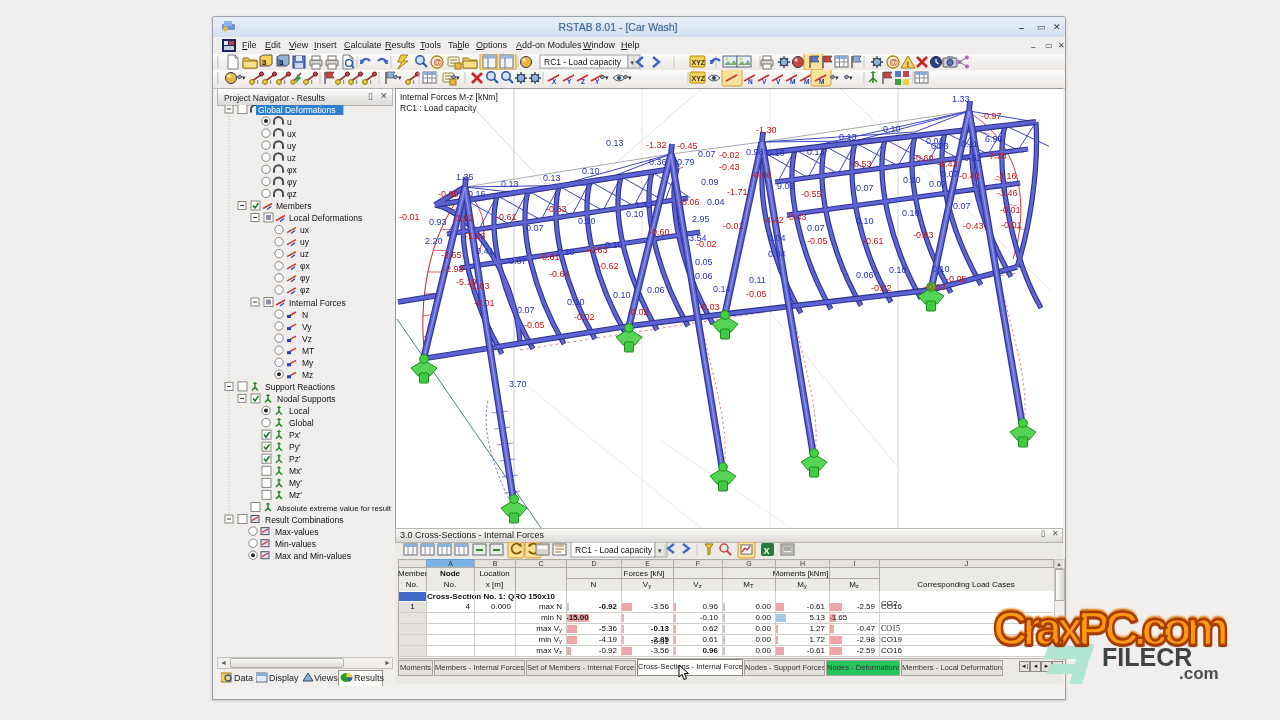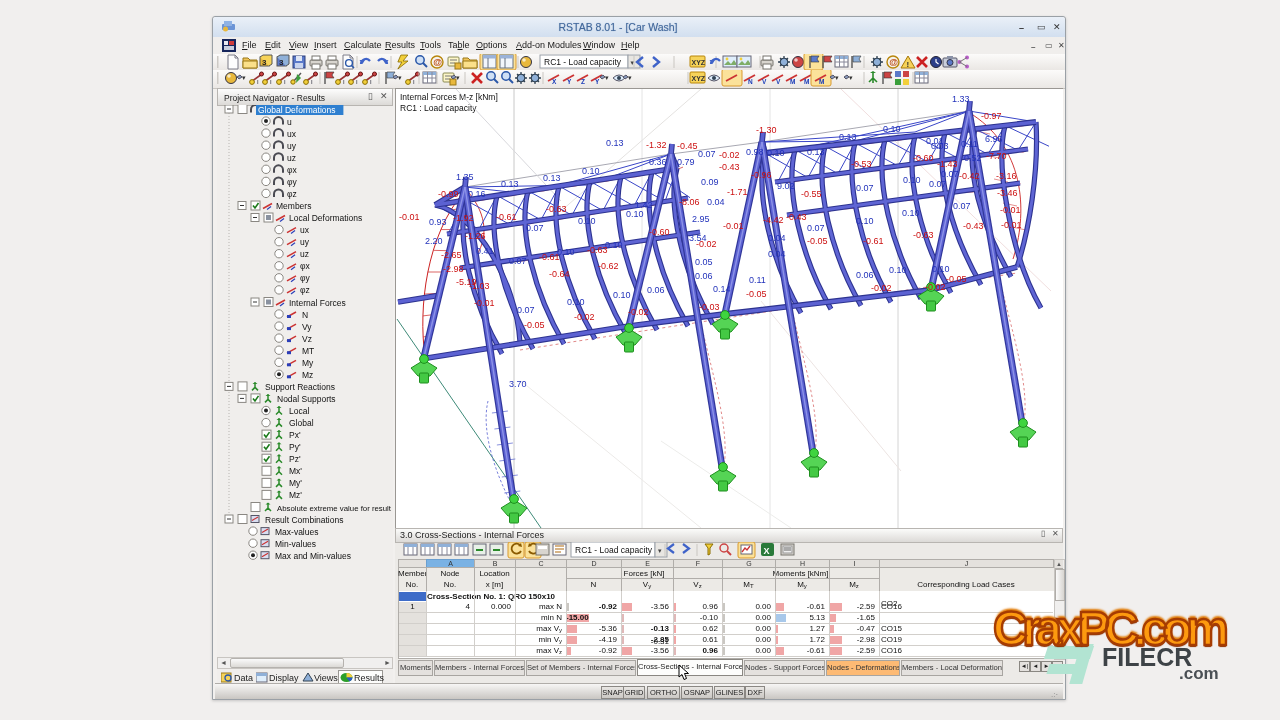--- a/index.html
+++ b/index.html
@@ -1150,21 +1150,21 @@
         <div class="abs" style="left:168px;top:0;width:54px;height:7px;background:#e4e1dd;border:0.5px solid #b0ada9;text-align:center;font-size:7px;line-height:7px;color:#333;">D</div>
         <div class="abs" style="left:223px;top:0;width:51px;height:7px;background:#e4e1dd;border:0.5px solid #b0ada9;text-align:center;font-size:7px;line-height:7px;color:#333;">E</div>
         <div class="abs" style="left:275px;top:0;width:48px;height:7px;background:#e4e1dd;border:0.5px solid #b0ada9;text-align:center;font-size:7px;line-height:7px;color:#333;">F</div>
         <div class="abs" style="left:324px;top:0;width:52px;height:7px;background:#e4e1dd;border:0.5px solid #b0ada9;text-align:center;font-size:7px;line-height:7px;color:#333;">G</div>
         <div class="abs" style="left:377px;top:0;width:53px;height:7px;background:#e4e1dd;border:0.5px solid #b0ada9;text-align:center;font-size:7px;line-height:7px;color:#333;">H</div>
         <div class="abs" style="left:431px;top:0;width:49px;height:7px;background:#e4e1dd;border:0.5px solid #b0ada9;text-align:center;font-size:7px;line-height:7px;color:#333;">I</div>
         <div class="abs" style="left:481px;top:0;width:173px;height:7px;background:#e4e1dd;border:0.5px solid #b0ada9;text-align:center;font-size:7px;line-height:7px;color:#333;">J</div>
         <div class="abs" style="left:0;top:8px;width:655px;height:24px;background:#eceae6;border:1px solid #b0ada9;"></div>
         <div class="abs" style="left:0px;top:9px;width:28px;height:11px;text-align:center;font-size:8px;line-height:11px;overflow:hidden;">Member</div>
         <div class="abs" style="left:0px;top:20px;width:28px;height:11px;text-align:center;font-size:8px;line-height:11px;overflow:hidden;">No.</div>
-        <div class="abs" style="left:28px;top:9px;width:48px;height:11px;text-align:center;font-size:8px;line-height:11px;overflow:hidden;">Node</div>
+        <div class="abs" style="left:28px;top:9px;width:48px;height:11px;text-align:center;font-size:8px;line-height:11px;overflow:hidden;font-weight:bold;">Node</div>
         <div class="abs" style="left:28px;top:20px;width:48px;height:11px;text-align:center;font-size:8px;line-height:11px;overflow:hidden;">No.</div>
         <div class="abs" style="left:76px;top:9px;width:41px;height:11px;text-align:center;font-size:8px;line-height:11px;overflow:hidden;">Location</div>
         <div class="abs" style="left:76px;top:20px;width:41px;height:11px;text-align:center;font-size:8px;line-height:11px;overflow:hidden;">x [m]</div>
         <div class="abs" style="left:168px;top:9px;width:156px;height:11px;text-align:center;font-size:8px;line-height:11px;overflow:hidden;">Forces [kN]</div>
         <div class="abs" style="left:324px;top:9px;width:157px;height:11px;text-align:center;font-size:8px;line-height:11px;overflow:hidden;">Moments [kNm]</div>
         <div class="abs" style="left:168px;top:20px;width:55px;height:11px;text-align:center;font-size:8px;line-height:11px;overflow:hidden;">N</div>
         <div class="abs" style="left:223px;top:20px;width:52px;height:11px;text-align:center;font-size:8px;line-height:11px;overflow:hidden;">V<span style="font-size:6px;vertical-align:-1px;">y</span></div>
         <div class="abs" style="left:275px;top:20px;width:49px;height:11px;text-align:center;font-size:8px;line-height:11px;overflow:hidden;">V<span style="font-size:6px;vertical-align:-1px;">z</span></div>
         <div class="abs" style="left:324px;top:20px;width:53px;height:11px;text-align:center;font-size:8px;line-height:11px;overflow:hidden;">M<span style="font-size:6px;vertical-align:-1px;">T</span></div>
         <div class="abs" style="left:377px;top:20px;width:54px;height:11px;text-align:center;font-size:8px;line-height:11px;overflow:hidden;">M<span style="font-size:6px;vertical-align:-1px;">y</span></div>
@@ -1215,40 +1215,40 @@
         <div class="abs" style="left:168px;top:54px;width:51px;height:10px;text-align:left;line-height:10px;font-weight:bold;">-15.00</div>
         <div class="abs" style="left:224px;top:55px;width:1.5px;height:8px;background:#e0b8b8;"></div>
         <div class="abs" style="left:223px;top:54px;width:48px;height:10px;text-align:right;line-height:10px;font-weight:normal;margin-top:24px;">-0.31</div>
         <div class="abs" style="left:276px;top:55px;width:1.5px;height:8px;background:#e0b8b8;"></div>
         <div class="abs" style="left:275px;top:54px;width:45px;height:10px;text-align:right;line-height:10px;font-weight:normal;">-0.10</div>
         <div class="abs" style="left:325px;top:55px;width:1.5px;height:8px;background:#cac7c2;"></div>
         <div class="abs" style="left:324px;top:54px;width:49px;height:10px;text-align:right;line-height:10px;font-weight:normal;">0.00</div>
         <div class="abs" style="left:378px;top:55px;width:10px;height:8px;background:#a8c8ea;"></div>
         <div class="abs" style="left:377px;top:54px;width:50px;height:10px;text-align:right;line-height:10px;font-weight:normal;">5.13</div>
         <div class="abs" style="left:432px;top:55px;width:6px;height:8px;background:#f0a6a6;"></div>
-        <div class="abs" style="left:431px;top:54px;width:46px;height:10px;text-align:right;line-height:10px;font-weight:normal;">-1.65</div>
+        <div class="abs" style="left:431px;top:54px;width:46px;height:10px;text-align:left;line-height:10px;font-weight:normal;">-1.65</div>
         <div class="abs" style="left:483px;top:40px;height:10px;line-height:10px;">CO2</div>
         <div class="abs" style="left:1px;top:64px;width:654px;height:1px;background:#d2cfcb;"></div>
         <div class="abs" style="left:1px;top:65px;width:27px;height:10px;background:#e4e1dd;border-bottom:1px solid #c5c2be;text-align:center;line-height:10px;"></div>
         <div class="abs" style="left:28px;top:65px;width:44px;height:10px;text-align:right;line-height:10px;"></div>
         <div class="abs" style="left:76px;top:65px;width:37px;height:10px;text-align:right;line-height:10px;"></div>
         <div class="abs" style="left:117px;top:65px;width:47px;height:10px;text-align:right;line-height:10px;">max V<span style="font-size:6px;vertical-align:-1px">y</span></div>
         <div class="abs" style="left:169px;top:66px;width:10px;height:8px;background:#f0a6a6;"></div>
         <div class="abs" style="left:168px;top:65px;width:51px;height:10px;text-align:right;line-height:10px;font-weight:normal;">-5.36</div>
         <div class="abs" style="left:224px;top:66px;width:1.5px;height:8px;background:#e0b8b8;"></div>
         <div class="abs" style="left:223px;top:65px;width:48px;height:10px;text-align:right;line-height:10px;font-weight:bold;">-0.13</div>
         <div class="abs" style="left:276px;top:66px;width:2px;height:8px;background:#f0a6a6;"></div>
         <div class="abs" style="left:275px;top:65px;width:45px;height:10px;text-align:right;line-height:10px;font-weight:normal;">0.62</div>
         <div class="abs" style="left:325px;top:66px;width:1.5px;height:8px;background:#cac7c2;"></div>
         <div class="abs" style="left:324px;top:65px;width:49px;height:10px;text-align:right;line-height:10px;font-weight:normal;">0.00</div>
         <div class="abs" style="left:378px;top:66px;width:2px;height:8px;background:#f0a6a6;"></div>
         <div class="abs" style="left:377px;top:65px;width:50px;height:10px;text-align:right;line-height:10px;font-weight:normal;">1.27</div>
         <div class="abs" style="left:432px;top:66px;width:4px;height:8px;background:#f0a6a6;"></div>
         <div class="abs" style="left:431px;top:65px;width:46px;height:10px;text-align:right;line-height:10px;font-weight:normal;">-0.47</div>
-        <div class="abs" style="left:483px;top:65px;height:10px;line-height:10px;">CO15</div>
+        <div class="abs" style="left:483px;top:65px;height:10px;line-height:10px;font-family:Liberation Serif, serif;">CO15</div>
         <div class="abs" style="left:1px;top:75px;width:654px;height:1px;background:#d2cfcb;"></div>
         <div class="abs" style="left:1px;top:76px;width:27px;height:10px;background:#e4e1dd;border-bottom:1px solid #c5c2be;text-align:center;line-height:10px;"></div>
         <div class="abs" style="left:28px;top:76px;width:44px;height:10px;text-align:right;line-height:10px;"></div>
         <div class="abs" style="left:76px;top:76px;width:37px;height:10px;text-align:right;line-height:10px;"></div>
         <div class="abs" style="left:117px;top:76px;width:47px;height:10px;text-align:right;line-height:10px;">min V<span style="font-size:6px;vertical-align:-1px">y</span></div>
         <div class="abs" style="left:169px;top:77px;width:10px;height:8px;background:#f0a6a6;"></div>
         <div class="abs" style="left:168px;top:76px;width:51px;height:10px;text-align:right;line-height:10px;font-weight:normal;">-4.19</div>
         <div class="abs" style="left:224px;top:77px;width:1.5px;height:8px;background:#e0b8b8;"></div>
         <div class="abs" style="left:223px;top:76px;width:48px;height:10px;text-align:right;line-height:10px;font-weight:bold;">-2.85</div>
         <div class="abs" style="left:276px;top:77px;width:2px;height:8px;background:#f0a6a6;"></div>
@@ -1297,36 +1297,27 @@
       </div>
       <svg class="abs" style="left:283px;top:136px;z-index:60" width="12" height="17">
         <path d="M1 1 L1 13 L4 10.5 L6 15.5 L8.5 14.5 L6.5 9.5 L10.5 9.5 Z" fill="#ffffff" stroke="#000" stroke-width="1"></path>
       </svg>
       <div class="abs" style="left:0;top:131px;width:666px;height:14px;font-size:8.5px;color:#222;">
         <div class="abs" style="left:3px;top:1px;width:33px;height:12px;background:#e4e1de;border:1px solid #a8a5a1;text-align:center;overflow:hidden;white-space:nowrap;font-size:7.6px;padding-top:1.5px;color:#333;">Moments</div>
         <div class="abs" style="left:39px;top:1px;width:89px;height:12px;background:#e4e1de;border:1px solid #a8a5a1;text-align:center;overflow:hidden;white-space:nowrap;font-size:7.6px;padding-top:1.5px;color:#333;">Members - Internal Forces</div>
         <div class="abs" style="left:131px;top:1px;width:108px;height:12px;background:#e4e1de;border:1px solid #a8a5a1;text-align:center;overflow:hidden;white-space:nowrap;font-size:7.6px;padding-top:1.5px;color:#333;">Set of Members - Internal Forces</div>
         <div class="abs" style="left:242px;top:0;width:104px;height:13px;background:#fdfdfc;border:1px solid #8a8782;border-top:1px solid #8a8782;text-align:center;overflow:hidden;white-space:nowrap;font-size:7.6px;padding-top:1.5px;">Cross-Sections - Internal Forces</div>
         <div class="abs" style="left:349px;top:1px;width:79px;height:12px;background:#e4e1de;border:1px solid #a8a5a1;text-align:center;overflow:hidden;white-space:nowrap;font-size:7.6px;padding-top:1.5px;color:#333;">Nodes - Support Forces</div>
-        <div class="abs" style="left:431px;top:1px;width:72px;height:12px;background:#fdba74;border:1px solid #a8a5a1;text-align:center;overflow:hidden;white-space:nowrap;font-size:7.6px;padding-top:1.5px;color:#333;">Nodes - Deformations</div>
+        <div class="abs" style="left:431px;top:1px;width:72px;height:12px;background:#22c55e;border:1px solid #a8a5a1;text-align:center;overflow:hidden;white-space:nowrap;font-size:7.6px;padding-top:1.5px;color:#333;">Nodes - Deformations</div>
         <div class="abs" style="left:506px;top:1px;width:100px;height:12px;background:#e4e1de;border:1px solid #a8a5a1;text-align:center;overflow:hidden;white-space:nowrap;font-size:7.6px;padding-top:1.5px;color:#333;">Members - Local Deformations</div>
         <div class="abs" style="left:624px;top:2px;width:9px;height:9px;border:1px solid #8a8782;background:#e4e1de;font-size:6px;text-align:center;line-height:9px;color:#222;">◄|</div>
         <div class="abs" style="left:635px;top:2px;width:9px;height:9px;border:1px solid #8a8782;background:#e4e1de;font-size:6px;text-align:center;line-height:9px;color:#222;">◄</div>
         <div class="abs" style="left:646px;top:2px;width:9px;height:9px;border:1px solid #8a8782;background:#e4e1de;font-size:6px;text-align:center;line-height:9px;color:#222;">►</div>
         <div class="abs" style="left:657px;top:2px;width:9px;height:9px;border:1px solid #8a8782;background:#e4e1de;font-size:6px;text-align:center;line-height:9px;color:#222;">►|</div>
       </div>
-    </div>
-    <div class="abs" style="left:2px;top:666px;width:848px;height:15px;background:linear-gradient(#f7f6f5,#c9c6c2);border-top:1px solid #b0ada9;font-size:8px;color:#222;">
-      <div class="abs" style="left:386px;top:2px;width:21px;height:11px;background:linear-gradient(#e8e6e3,#cbc8c4);border:1px solid #8a8783;text-align:center;line-height:11px;font-size:7.5px;color:#222;">SNAP</div>
-      <div class="abs" style="left:408px;top:2px;width:20px;height:11px;background:linear-gradient(#e8e6e3,#cbc8c4);border:1px solid #8a8783;text-align:center;line-height:11px;font-size:7.5px;color:#222;">GRID</div>
-      <div class="abs" style="left:432px;top:2px;width:31px;height:11px;background:linear-gradient(#e8e6e3,#cbc8c4);border:1px solid #8a8783;text-align:center;line-height:11px;font-size:7.5px;color:#222;">ORTHO</div>
-      <div class="abs" style="left:466px;top:2px;width:30px;height:11px;background:linear-gradient(#e8e6e3,#cbc8c4);border:1px solid #8a8783;text-align:center;line-height:11px;font-size:7.5px;color:#222;">OSNAP</div>
-      <div class="abs" style="left:499px;top:2px;width:29px;height:11px;background:linear-gradient(#e8e6e3,#cbc8c4);border:1px solid #8a8783;text-align:center;line-height:11px;font-size:7.5px;color:#222;">GLINES</div>
-      <div class="abs" style="left:530px;top:2px;width:18px;height:11px;background:linear-gradient(#e8e6e3,#cbc8c4);border:1px solid #8a8783;text-align:center;line-height:11px;font-size:7.5px;color:#222;">DXF</div>
-      <div class="abs" style="left:836px;top:6px;color:#888;font-size:8px;">.:·</div>
     </div>
   </div>
 <div class="abs" style="left:990px;top:598px;width:290px;height:100px;z-index:50;">
   <div class="abs" style="left:56px;top:48px;width:46px;height:13px;background:#b2e4d2;transform:skewX(-18deg);"></div>
   <div class="abs" style="left:58px;top:66px;width:29px;height:10px;background:#b2e4d2;transform:skewX(-18deg);"></div>
   <div class="abs" style="left:85px;top:46px;width:13px;height:40px;background:#b2e4d2;transform:skewX(-16deg);"></div>
   <div class="abs" style="left:3px;top:3px;font-size:48px;font-weight:bold;color:#fd9a0f;-webkit-text-stroke:2.4px #a63c02;letter-spacing:-5.5px;text-shadow:0 -3px 2px #e07800,0 2px 1px #8a2e00;">CraxPC.com</div>
   <div class="abs" style="left:112px;top:45px;font-size:25px;font-weight:bold;color:#3e4347;letter-spacing:0px;">FILECR</div>
   <div class="abs" style="left:189px;top:66px;font-size:17px;font-weight:bold;color:#4a4f54;">.com</div>
 </div>

